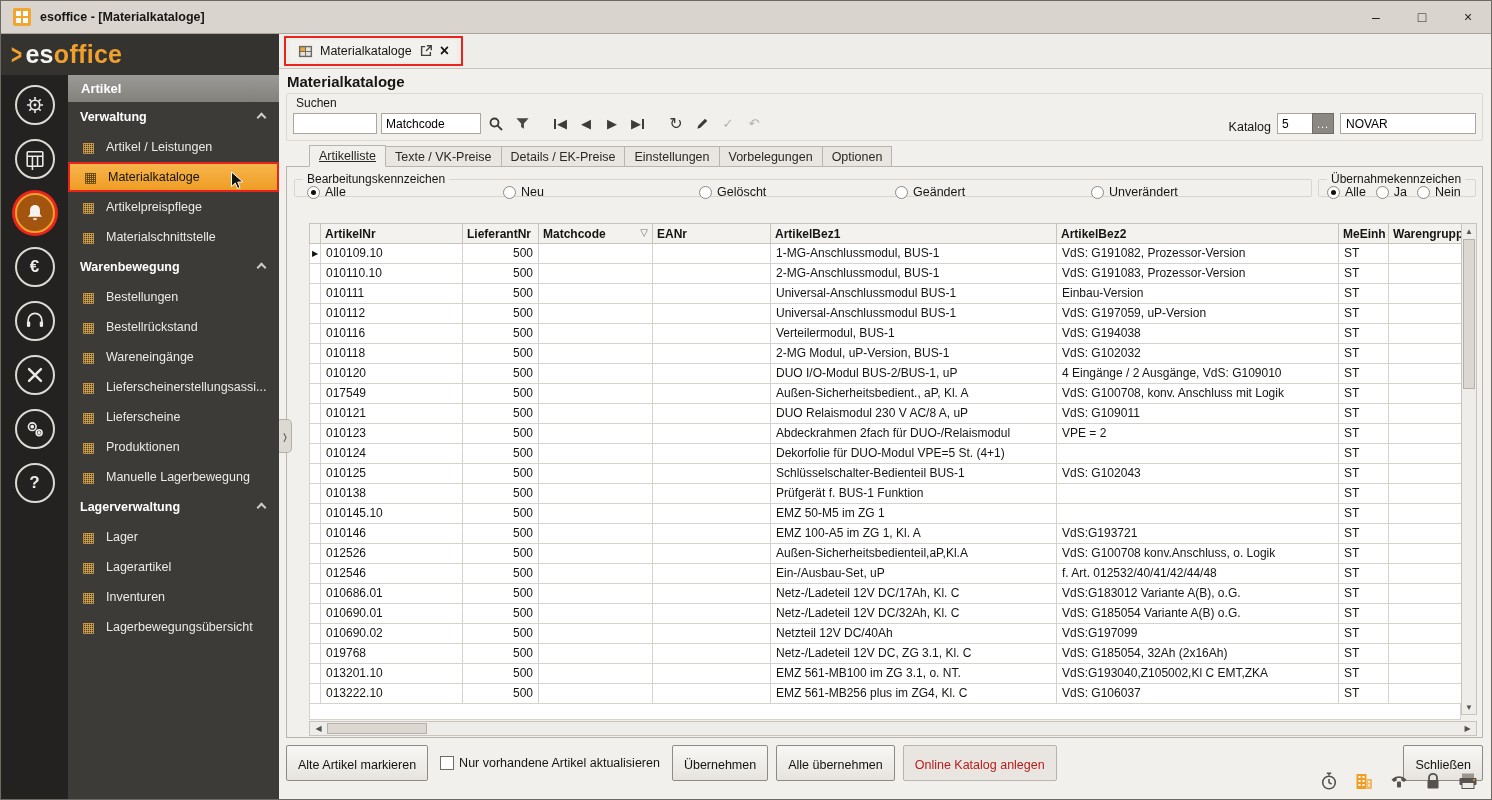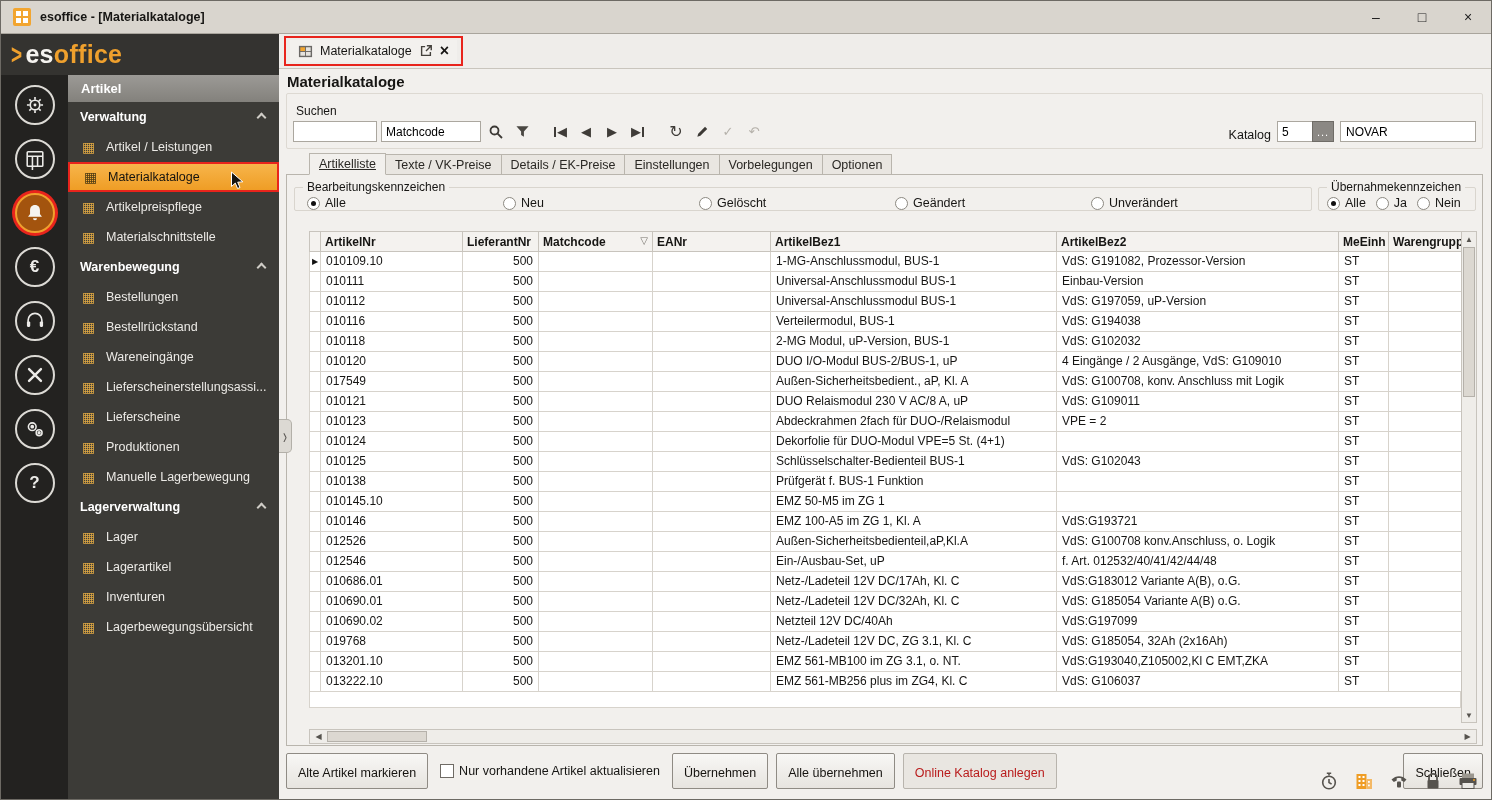--- a/index.html
+++ b/index.html
@@ -40,21 +40,21 @@
 .splitter span{transform:scaleY(1.9);display:block}
 .doc-tab-row{height:34px;display:flex;align-items:center;padding-left:5px}
 .annot-box{border:2px solid #e8241c;padding:2px 4px;display:flex;align-items:center;background:transparent}
 .doc-tab{display:flex;align-items:center;gap:7px;background:#f3f1ee;padding:3px 8px;font-size:12.5px}
 .doc-tab .x{font-size:16px;font-weight:700;line-height:1}
 .dt-ic{line-height:0}
 .content{position:absolute;top:34px;left:0;right:0;bottom:0;border-top:1px solid #c9c5bd;background:#f2f0ed;padding:3px 8px 0 7px}
 .page-title{font-size:15px;font-weight:700;margin:1px 0 3px 1px}
 
 
-.search-area{border:1px solid #ddd9d2;border-radius:2px;padding:10px 6px 5px;background:#f2f0ed}
+.search-area{border:1px solid #ddd9d2;border-radius:2px;padding:2px 6px 5px;background:#f2f0ed}
 .search-caption{font-size:12px;margin:0 0 2px 3px}
 .toolbar{display:flex;align-items:center;gap:4px;height:23px}
 .tb-input{height:21px;border:1px solid #aba79f;background:#fff;padding:0 4px;font:inherit;width:84px}
 .tb-input.match{width:100px}
 .tb-btn{min-width:22px;height:22px;display:flex;align-items:center;justify-content:center;color:#3f3c38;font-size:13px;line-height:0}
 .tb-btn.big{font-size:16px}
 .tb-btn.disabled{color:#b5b1aa}
 .tb-sep{width:8px}
 .vbar{width:2px;height:10px;background:currentColor;margin:0 1px;display:inline-block}
 .katalog{margin-left:auto;display:flex;align-items:flex-end;gap:6px}
@@ -66,21 +66,21 @@
 
 
 .tab-row{display:flex;align-items:flex-end;margin:4px 0 0 23px;height:22px;position:relative;z-index:2}
 .tab{height:21px;display:flex;align-items:center;padding:0 9px;background:#e9e6e1;border:1px solid #b9b5ad;border-left:none;font-size:12.5px;color:#2a2824;white-space:nowrap}
 .tab:first-child{border-left:1px solid #b9b5ad}
 .tab.active{background:#f2f0ed;height:22px;border-bottom:1px solid #f2f0ed;text-decoration:underline}
 
 
 .tab-panel{position:relative;border:1px solid #b9b5ad;margin-top:-1px;background:#f2f0ed;height:572px}
 .filters-row{display:flex;gap:6px;padding:12px 6px 0 7px}
-.fgroup{position:relative;border:1px solid #d9d5ce;border-radius:2px;height:24px;display:flex;align-items:center;padding-top:8px}
+.fgroup{position:relative;border:1px solid #d9d5ce;border-radius:2px;height:18px;display:flex;align-items:center;padding-top:8px}
 .fgroup .legend{position:absolute;top:-8px;left:8px;background:#f2f0ed;padding:0 4px;font-size:12px;white-space:nowrap}
 .fgroup.left{flex:1}
 .fgroup.left .opts{display:flex;align-items:center;padding-left:12px;width:100%}
 .fgroup.left .opts .radio-option{min-width:196px}
 .fgroup.right{width:158px}
 .fgroup.right .opts{display:flex;align-items:center;gap:10px;padding-left:8px}
 .radio-option{display:flex;align-items:center;gap:5px;font-size:12.5px}
 .radio{width:13px;height:13px;border:1px solid #8c8981;border-radius:50%;background:#fff;position:relative;flex:0 0 auto}
 .radio.checked::after{content:"";position:absolute;inset:3px;background:#111;border-radius:50%}
 
@@ -446,20 +446,31 @@
               </thead>
               <tbody>
                 <tr>
                   <td class="gutter">▶</td>
                   <td>010109.10</td>
                   <td class="num">500</td>
                   <td></td>
                   <td></td>
                   <td>1-MG-Anschlussmodul, BUS-1</td>
                   <td>VdS: G191082, Prozessor-Version</td>
+                  <td>ST</td>
+                  <td></td>
+                </tr>
+                <tr>
+                  <td class="gutter"></td>
+                  <td>010110.10</td>
+                  <td class="num">500</td>
+                  <td></td>
+                  <td></td>
+                  <td>2-MG-Anschlussmodul, BUS-1</td>
+                  <td>VdS: G191083, Prozessor-Version</td>
                   <td>ST</td>
                   <td></td>
                 </tr>
                 <tr>
                   <td class="gutter"></td>
                   <td>010111</td>
                   <td class="num">500</td>
                   <td></td>
                   <td></td>
                   <td>Universal-Anschlussmodul BUS-1</td>

